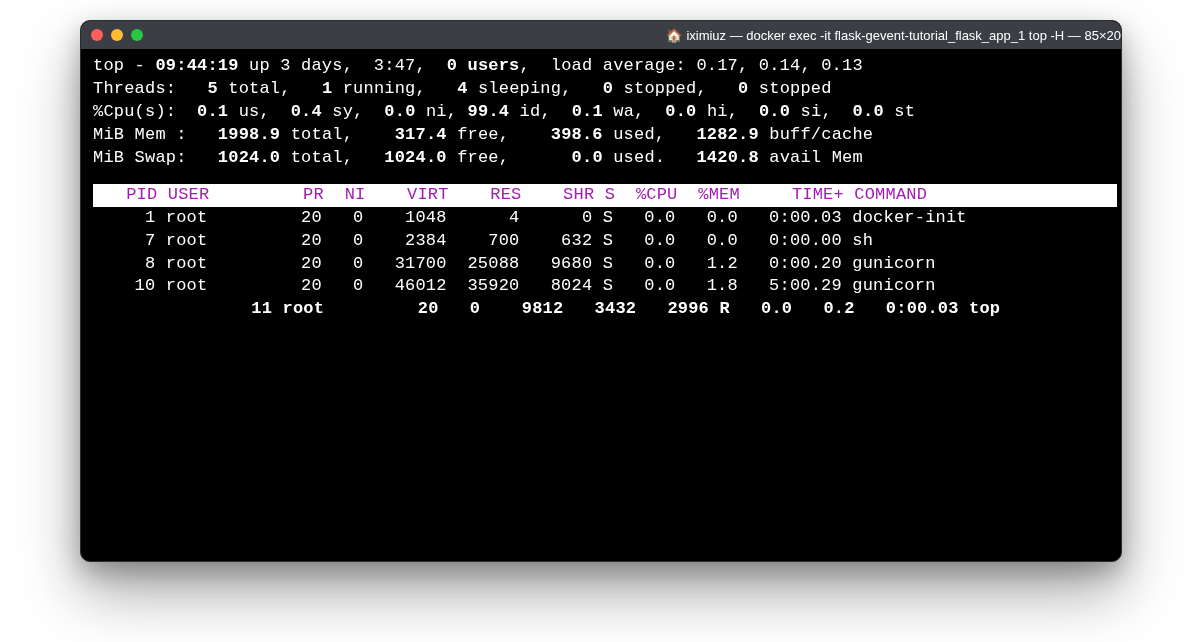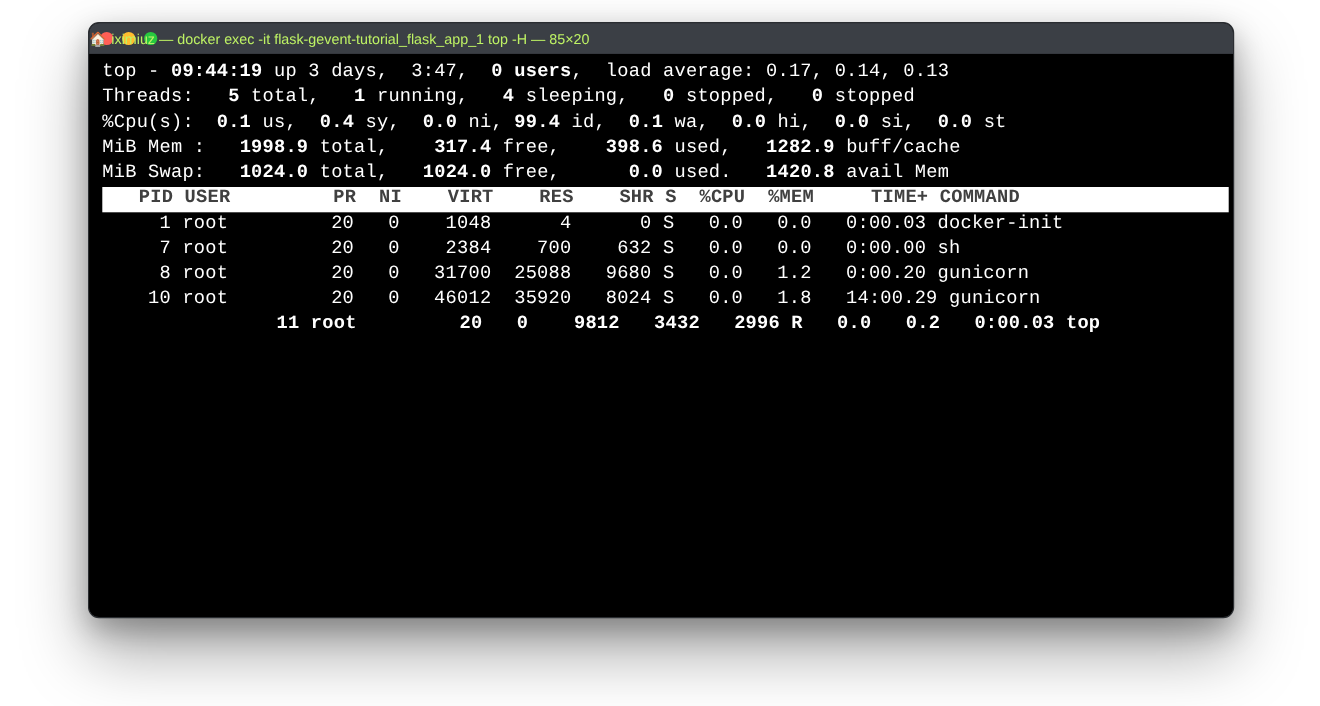--- a/index.html
+++ b/index.html
@@ -38,22 +38,22 @@
     width: 12px;
     height: 12px;
     border-radius: 50%;
   }
   .red    { background: #ff5f56; }
   .yellow { background: #ffbd2e; }
   .green  { background: #27c93f; }
   .title {
     position: absolute;
     left: 0; right: 0;
-    text-align: left;
-    color: #bef264;
+    text-align: right;
+    color: #ffffff;
     font-size: 13px;
     font-family: -apple-system, BlinkMacSystemFont, "Helvetica Neue", Arial, sans-serif;
     pointer-events: none;
   }
   .title .home-icon {
     margin-right: 4px;
     display: inline-block;
   }
   .terminal {
     padding: 6px 4px 12px 12px;
@@ -61,23 +61,24 @@
     font-size: 17px;
     line-height: 1.35;
     letter-spacing: 0.2px;
   }
   .terminal .line {
     white-space: pre;
   }
   .terminal .b { font-weight: bold; }
   .header-row {
     background: #ffffff;
-    color: #404040;
-    font-weight: bold;
+    color: #a21caf;
+    font-weight: normal;
     white-space: pre;
+    margin-top: 14px;
     padding: 0 2px;
   }
   .proc-row {
     white-space: pre;
   }
   .proc-row.bold { font-weight: bold; text-align: center; }
 </style>
 </head>
 <body>
 
@@ -105,19 +106,19 @@
     <div class="line"><span>MiB Mem :</span>   <span class="b">1998.9</span> <span>total,</span>    <span class="b">317.4</span> <span>free,</span>    <span class="b">398.6</span> <span>used,</span>   <span class="b">1282.9</span> <span>buff/cache</span></div>
 
     <div class="line"><span>MiB Swap:</span>   <span class="b">1024.0</span> <span>total,</span>   <span class="b">1024.0</span> <span>free,</span>      <span class="b">0.0</span> <span>used.</span>   <span class="b">1420.8</span> <span>avail Mem</span></div>
 
     <div class="header-row" id="header-row">   PID USER         PR  NI    VIRT    RES    SHR S  %CPU  %MEM     TIME+ COMMAND </div>
 
     <div id="proc-rows">
         <div class="proc-row">     1 root         20   0    1048      4      0 S   0.0   0.0   0:00.03 docker-init</div>
         <div class="proc-row">     7 root         20   0    2384    700    632 S   0.0   0.0   0:00.00 sh</div>
         <div class="proc-row">     8 root         20   0   31700  25088   9680 S   0.0   1.2   0:00.20 gunicorn</div>
-        <div class="proc-row">    10 root         20   0   46012  35920   8024 S   0.0   1.8   14:00.29 gunicorn</div>
+        <div class="proc-row">    10 root         20   0   46012  35920   8024 S   0.0   1.8   5:00.29 gunicorn</div>
         <div class="proc-row bold">    11 root         20   0    9812   3432   2996 R   0.0   0.2   0:00.03 top</div>
       </div>
 
   </div>
 
 </div>
 
 </body></html>

